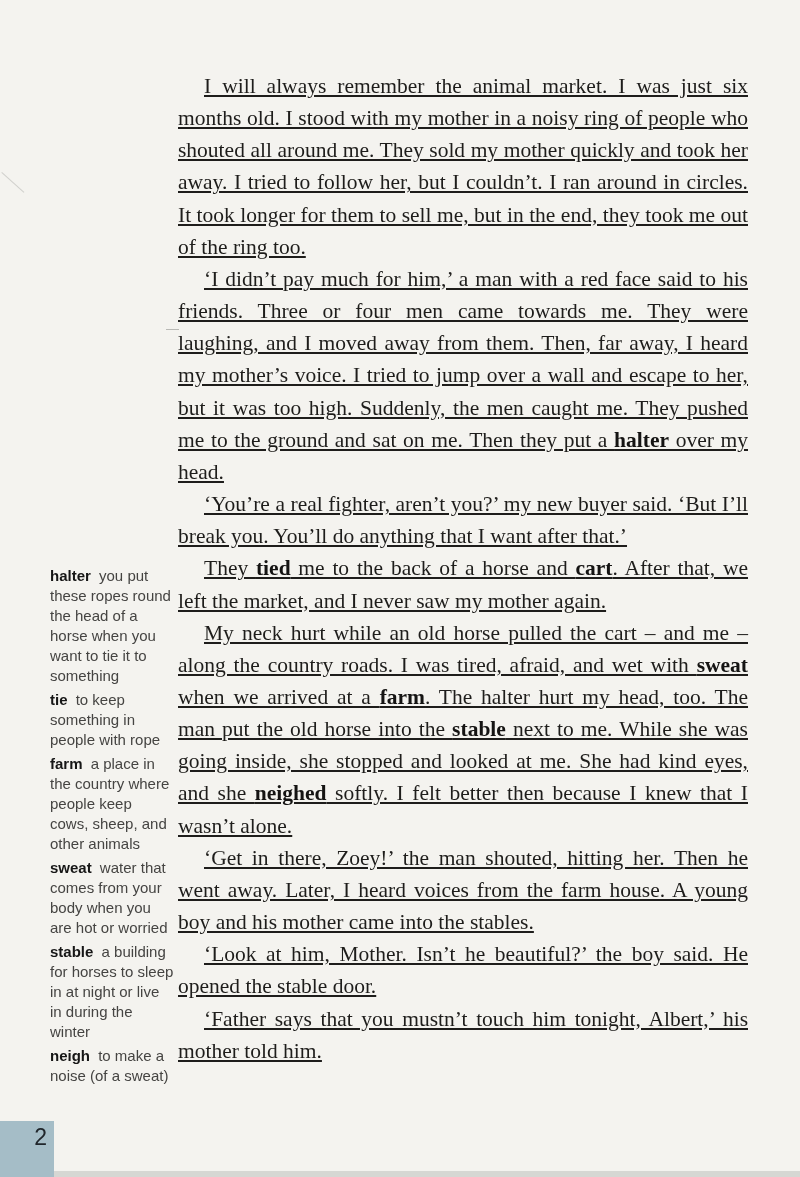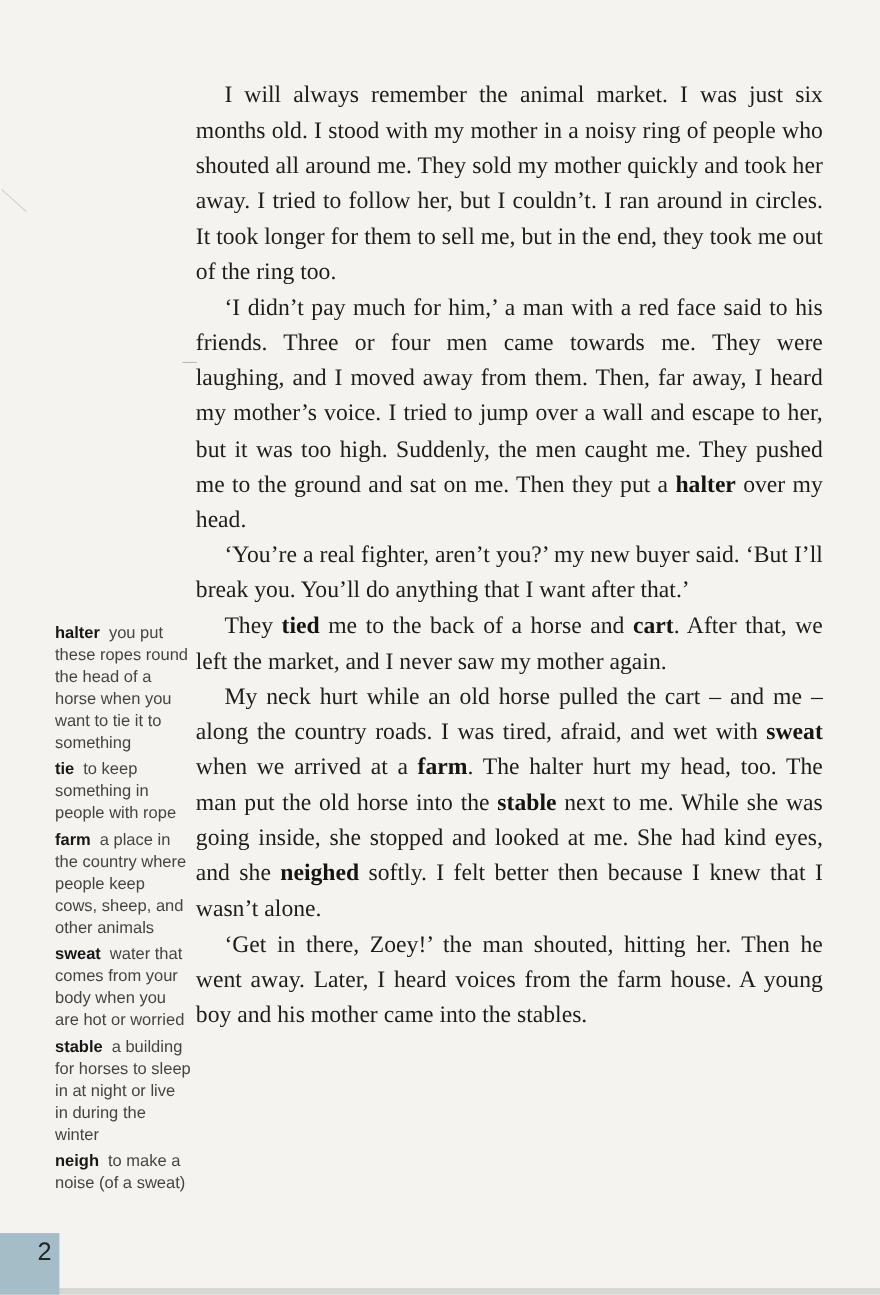--- a/index.html
+++ b/index.html
@@ -96,27 +96,29 @@
     width: 13px;
     height: 1px;
     background: #b9b9b5;
   }
 </style>
 </head>
 <body>
 
 <div class="page" style="background: rgb(244, 243, 239);">
 
-  <main class="story" style="color: rgb(30, 29, 27);">
+  <main class="story" style="color: rgb(30, 29, 27); text-decoration: underline;">
       <p>I will always remember the animal market. I was just six months old. I stood with my mother in a noisy ring of people who shouted all around me. They sold my mother quickly and took her away. I tried to follow her, but I couldn’t. I ran around in circles. It took longer for them to sell me, but in the end, they took me out of the ring too.</p>
       <p>‘I didn’t pay much for him,’ a man with a red face said to his friends. Three or four men came towards me. They were laughing, and I moved away from them. Then, far away, I heard my mother’s voice. I tried to jump over a wall and escape to her, but it was too high. Suddenly, the men caught me. They pushed me to the ground and sat on me. Then they put a <strong>halter</strong> over my head.</p>
       <p>‘You’re a real fighter, aren’t you?’ my new buyer said. ‘But I’ll break you. You’ll do anything that I want after that.’</p>
       <p>They <strong>tied</strong> me to the back of a horse and <strong>cart</strong>. After that, we left the market, and I never saw my mother again.</p>
       <p>My neck hurt while an old horse pulled the cart – and me – along the country roads. I was tired, afraid, and wet with <strong>sweat</strong> when we arrived at a <strong>farm</strong>. The halter hurt my head, too. The man put the old horse into the <strong>stable</strong> next to me. While she was going inside, she stopped and looked at me. She had kind eyes, and she <strong>neighed</strong> softly. I felt better then because I knew that I wasn’t alone.</p>
       <p>‘Get in there, Zoey!’ the man shouted, hitting her. Then he went away. Later, I heard voices from the farm house. A young boy and his mother came into the stables.</p>
+      <p>‘Look at him, Mother. Isn’t he beautiful?’ the boy said. He opened the stable door.</p>
+      <p>‘Father says that you mustn’t touch him tonight, Albert,’ his mother told him.</p>
     </main>
 
   <aside class="glossary" style="color: rgb(69, 68, 66);">
       <div class="entry"><strong>halter</strong><span> you put these ropes round the head of a horse when you want to tie it to something</span></div>
       <div class="entry"><strong>tie</strong><span> to keep something in people with rope</span></div>
       <div class="entry"><strong>farm</strong><span> a place in the country where people keep cows, sheep, and other animals</span></div>
       <div class="entry"><strong>sweat</strong><span> water that comes from your body when you are hot or worried</span></div>
       <div class="entry"><strong>stable</strong><span> a building for horses to sleep in at night or live in during the winter</span></div>
       <div class="entry"><strong>neigh</strong><span> to make a noise (of a sweat)</span></div>
     </aside>

